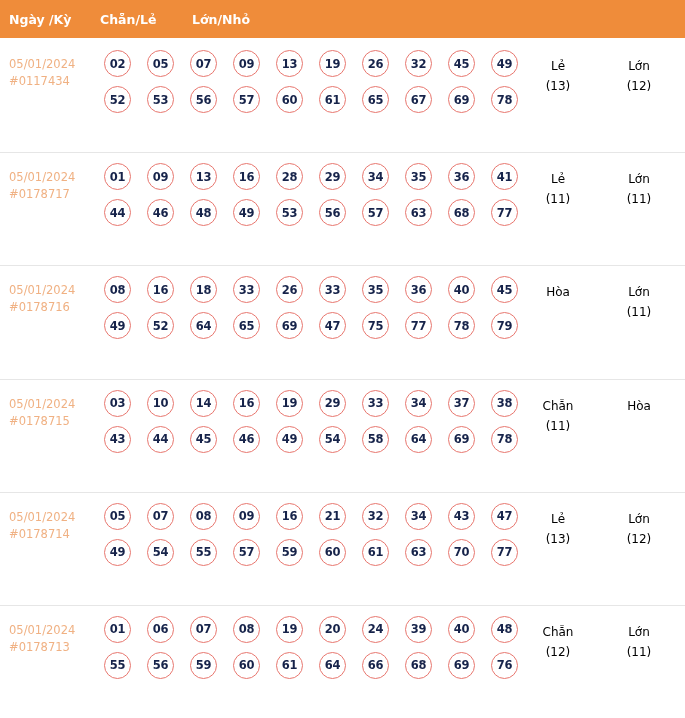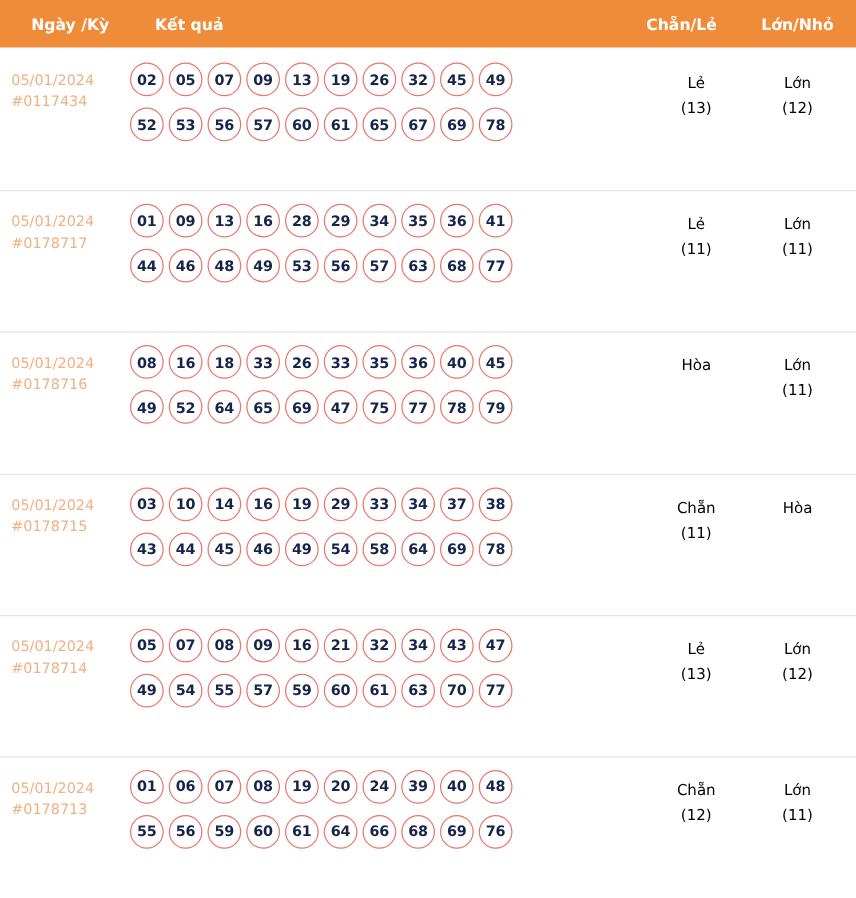--- a/index.html
+++ b/index.html
@@ -23,21 +23,20 @@
   
   .table-header {
     display: flex;
     align-items: center;
     height: 38px;
     background: #ef8c3a;
     color: #ffffff;
     font-size: 12.5px;
     font-weight: bold;
     flex: 0 0 auto;
-    padding-left: 16px;
   }
   .th-date   { width: 100px; padding-left: 9px; }
   .th-result { flex: 1 1 auto; padding-left: 8px; }
   .th-parity { width: 80px;  }
   .th-size   { width: 88px;  text-align: center; padding-right: 6px; }
 
   
   .rows-wrap { flex: 1 1 auto; display: flex; flex-direction: column; }
 
   .result-row {
@@ -62,21 +61,21 @@
   .cell-date .date-line,
   .cell-date .id-line { display: block; white-space: nowrap; }
 
   .cell-result {
     flex: 1 1 auto;
     padding-left: 4px;
     display: flex;
     flex-direction: column;
     gap: 9px;
   }
-  .ball-line { display: flex; gap: 4px; text-align: center; }
+  .ball-line { display: flex; gap: 16px; text-align: center; }
 
   .ball {
     width: 27px;
     height: 27px;
     border-radius: 50%;
     border: 1.5px solid #e8776f;
     background: #ffffff;
     color: #16234a;
     font-size: 11.5px;
     font-weight: bold;
@@ -101,21 +100,20 @@
   .cell-parity .tag-count, .cell-size .tag-count { display: block; }
   .tag-count:empty { display: none; }
 </style>
 </head>
 <body>
 
 <div class="results-table">
 
   <div class="table-header">
     <div class="th-date">Ngày /Kỳ</div>
-    <div class="th-result">Kết quả</div>
     <div class="th-parity">Chẵn/Lẻ</div>
     <div class="th-size">Lớn/Nhỏ</div>
   </div>
 
   <div class="rows-wrap">
       <div class="result-row">
         <div class="cell-date">
           <span class="date-line">05/01/2024</span>
           <span class="id-line">#0117434</span>
         </div>

